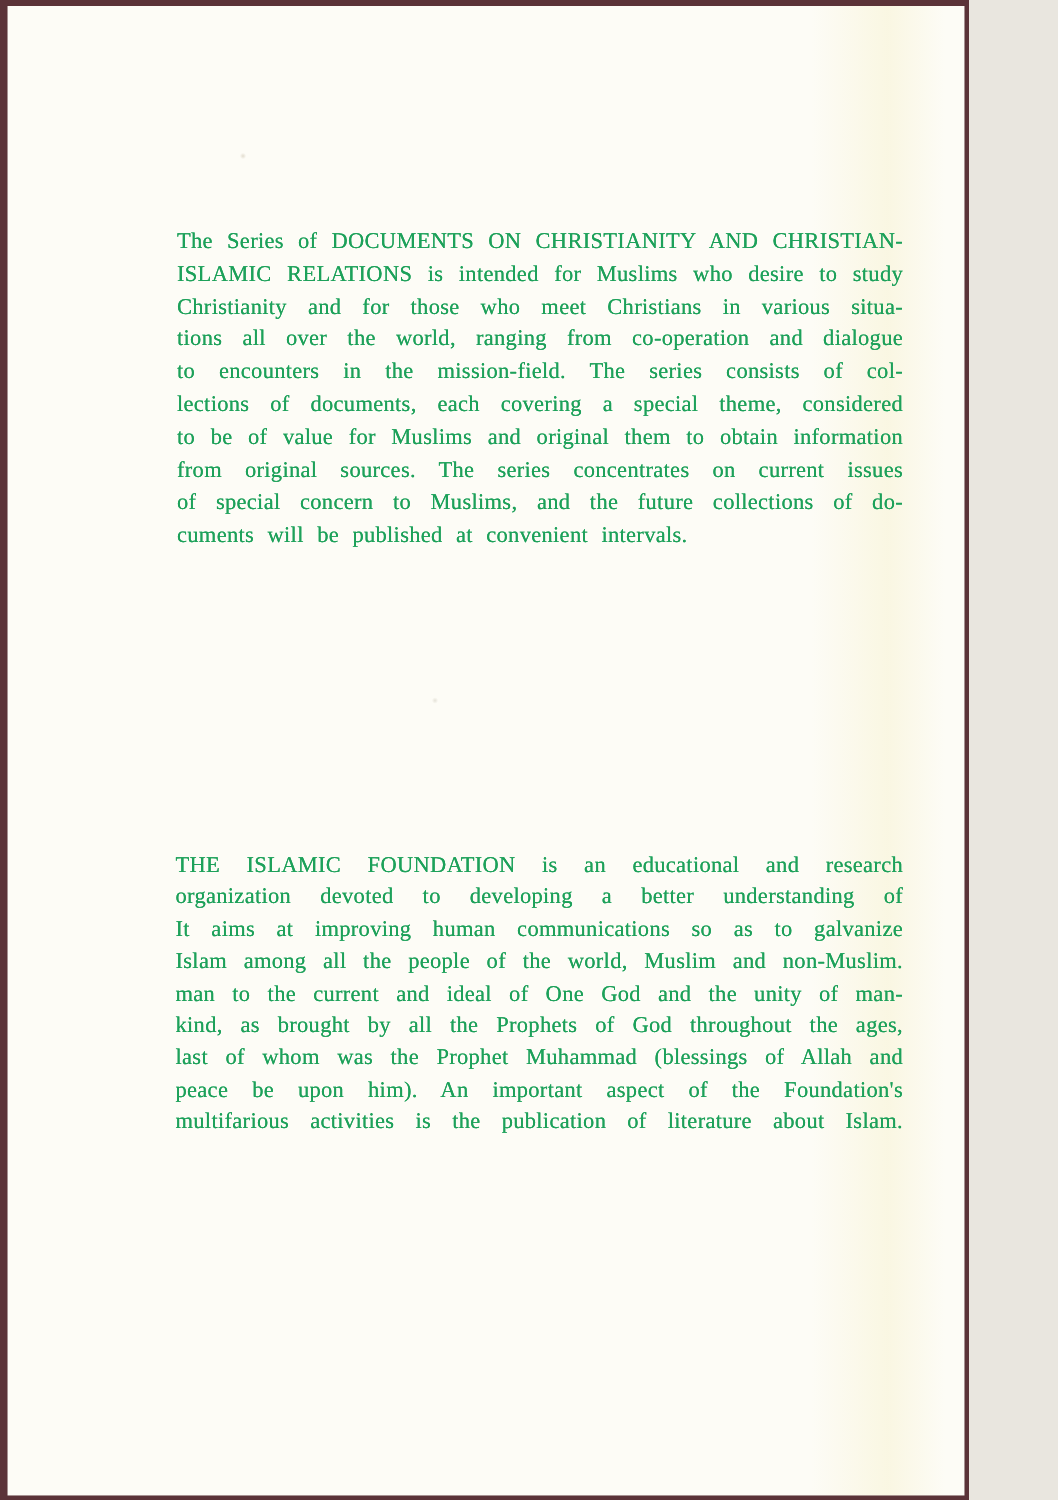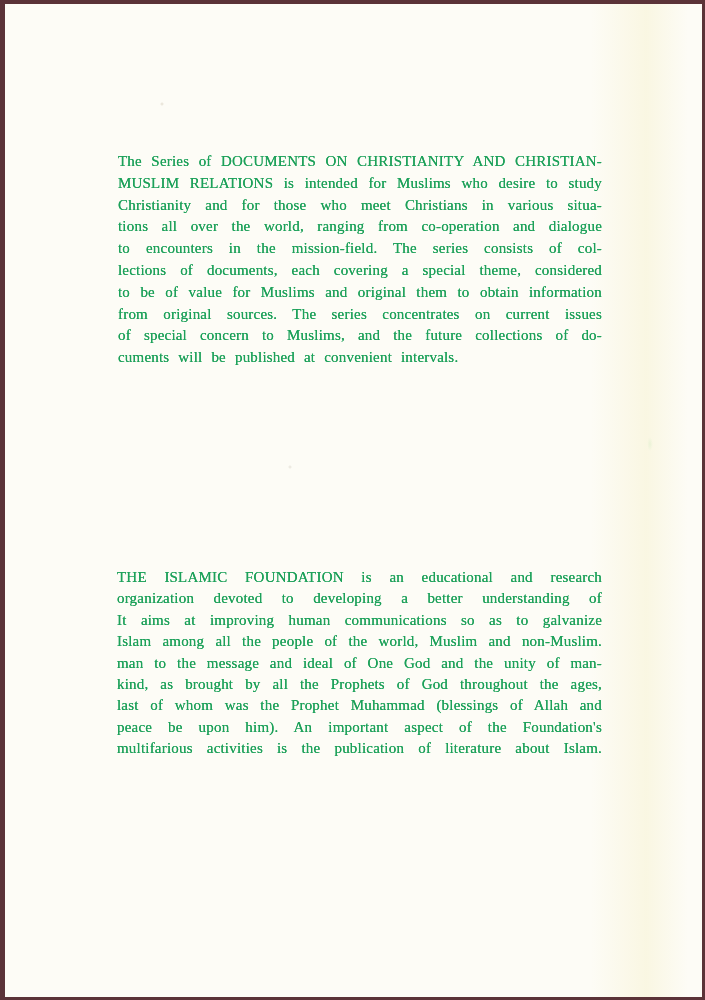--- a/index.html
+++ b/index.html
@@ -2,21 +2,21 @@
 <html><head>
 <meta charset="utf-8">
 <style>
   html, body {
     margin: 0;
     padding: 0;
     background: #e9e6df;
   }
   .page {
     position: relative;
-    width: 705px;
+    width: 646px;
     height: 1000px;
     box-sizing: border-box;
     border-style: solid;
     border-width: 4px 3px 3px 5px;
     overflow: hidden;
     font-family: "Liberation Serif", "DejaVu Serif", serif;
     
     background-image:
       radial-gradient(3px 3px at 157px 100px, rgba(205,195,175,0.55), rgba(205,195,175,0) 70%),
       radial-gradient(3px 3px at 285px 463px, rgba(200,195,180,0.45), rgba(200,195,180,0) 70%),
@@ -54,36 +54,36 @@
     word-spacing: 5px;
   }
 </style>
 </head>
 <body>
 
 <div class="page" style="border-color: rgb(91, 51, 56); color: rgb(29, 161, 90);">
 
   <div class="para para1">
     <div class="line">The Series of DOCUMENTS ON CHRISTIANITY AND CHRISTIAN-</div>
-    <div class="line">MUSLIM RELATIONS is intended for Muslims who desire to study</div>
+    <div class="line">ISLAMIC RELATIONS is intended for Muslims who desire to study</div>
     <div class="line">Christianity and for those who meet Christians in various situa-</div>
     <div class="line">tions all over the world, ranging from co-operation and dialogue</div>
     <div class="line">to encounters in the mission-field. The series consists of col-</div>
     <div class="line">lections of documents, each covering a special theme, considered</div>
     <div class="line">to be of value for Muslims and original them to obtain information</div>
     <div class="line">from original sources. The series concentrates on current issues</div>
     <div class="line">of special concern to Muslims, and the future collections of do-</div>
     <div class="line last-left">cuments will be published at convenient intervals.</div>
   </div>
 
   <div class="para para2">
     <div class="line">THE ISLAMIC FOUNDATION is an educational and research</div>
     <div class="line">organization devoted to developing a better understanding of</div>
     <div class="line">It aims at improving human communications so as to galvanize</div>
     <div class="line">Islam among all the people of the world, Muslim and non-Muslim.</div>
-    <div class="line">man to the message and ideal of One God and the unity of man-</div>
+    <div class="line">man to the current and ideal of One God and the unity of man-</div>
     <div class="line">kind, as brought by all the Prophets of God throughout the ages,</div>
     <div class="line">last of whom was the Prophet Muhammad (blessings of Allah and</div>
     <div class="line">peace be upon him). An important aspect of the Foundation's</div>
     <div class="line">multifarious activities is the publication of literature about Islam.</div>
   </div>
 
 </div>
 
 </body></html>

